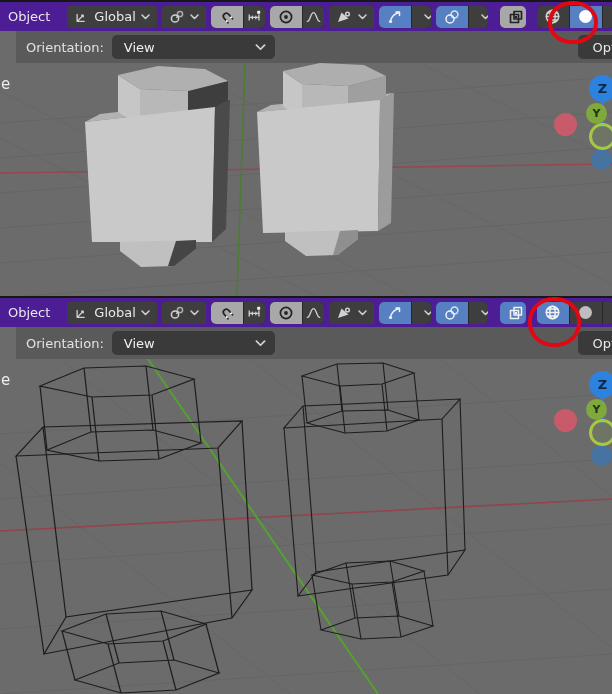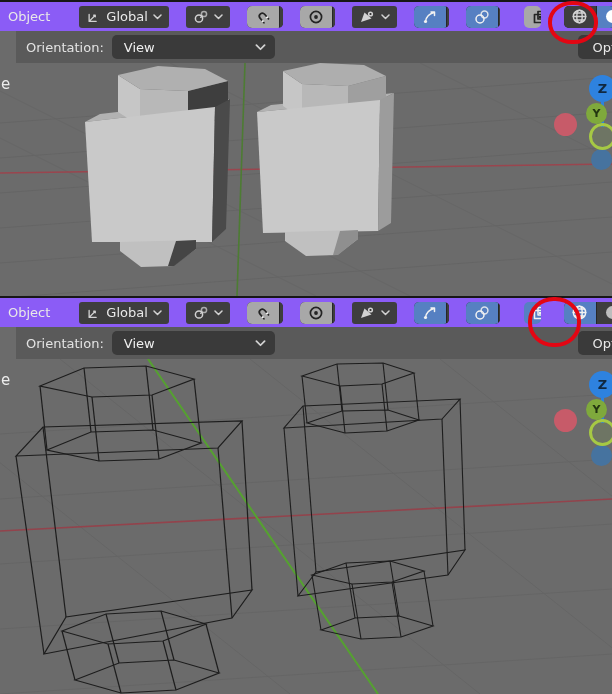--- a/index.html
+++ b/index.html
@@ -3,22 +3,22 @@
 <meta charset="utf-8">
 <style>
   html,body{margin:0;padding:0;background:#444;}
   .app{position:relative;width:612px;height:694px;overflow:hidden;
        font-family:"DejaVu Sans","Liberation Sans",sans-serif;background:#6b6b6b;}
   .panel{position:relative;width:612px;display:flex;flex-direction:column;}
   .panel-top{height:296px;}
   .panel-bottom{height:398px;}
 
   
-  .toolbar{height:29px;background:#8b5cf6;border-top:2px solid #171717;
-           display:flex;align-items:center;padding:0 0 0 8px;gap:17px;flex:0 0 auto;}
+  .toolbar{height:29px;background:#4c1d95;border-top:2px solid #171717;
+           display:flex;align-items:center;padding:0 0 0 8px;gap:5px;flex:0 0 auto;}
   .mode-label{color:#e8e8e8;font-size:13px;margin-right:12px;cursor:default;}
   .pill{display:flex;align-items:center;gap:5px;height:22px;background:#3e3e3e;
         border-radius:3px;padding:0 7px;}
   .grp{display:flex;gap:1px;background:#272727;border-radius:5px;overflow:hidden;height:22px;}
   .tb-btn{display:flex;align-items:center;justify-content:center;height:22px;
           min-width:26px;background:#3e3e3e;padding:0 3px;gap:3px;}
   .lite{background:#a8a8a8;}
   .blu{background:#5680c2;}
   .tb-text{color:#e8e8e8;font-size:13px;}
   .shade-grp{margin-left:6px;margin-right:-3px;}

